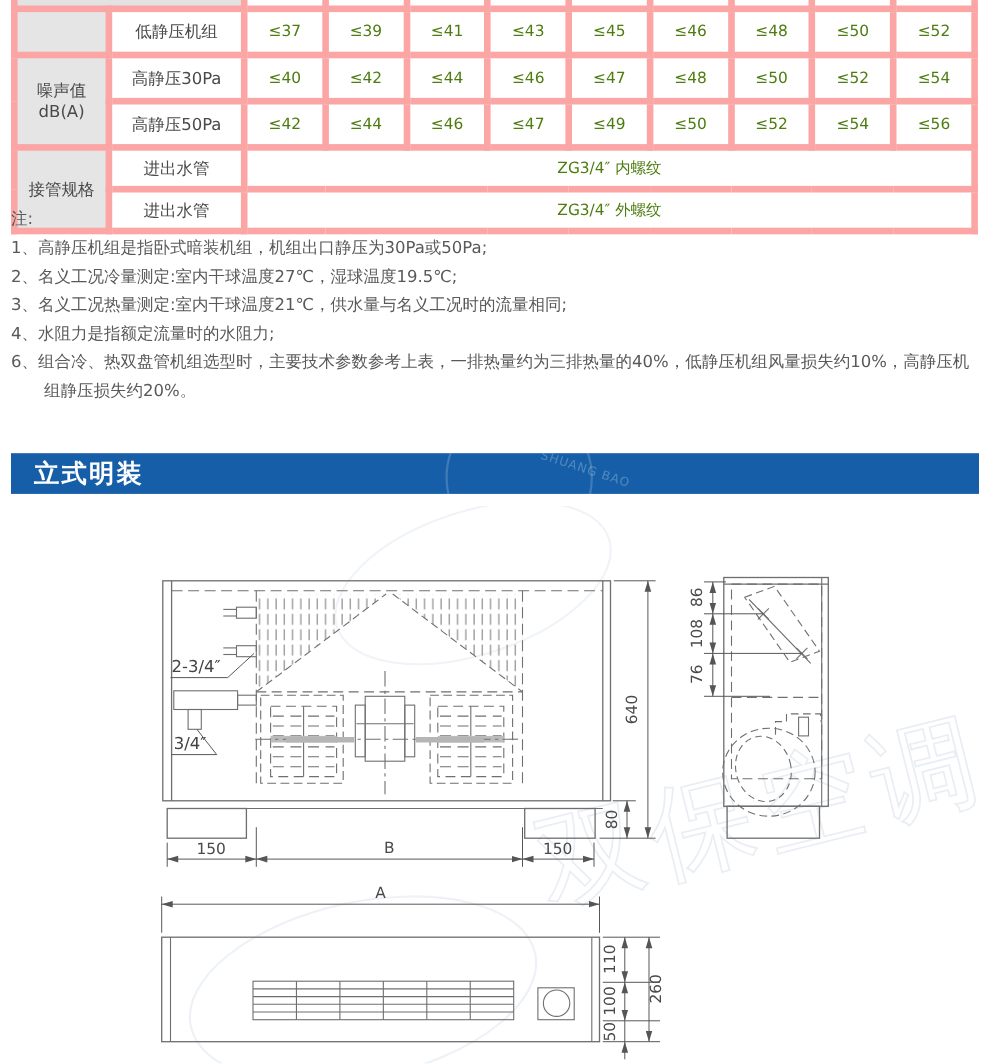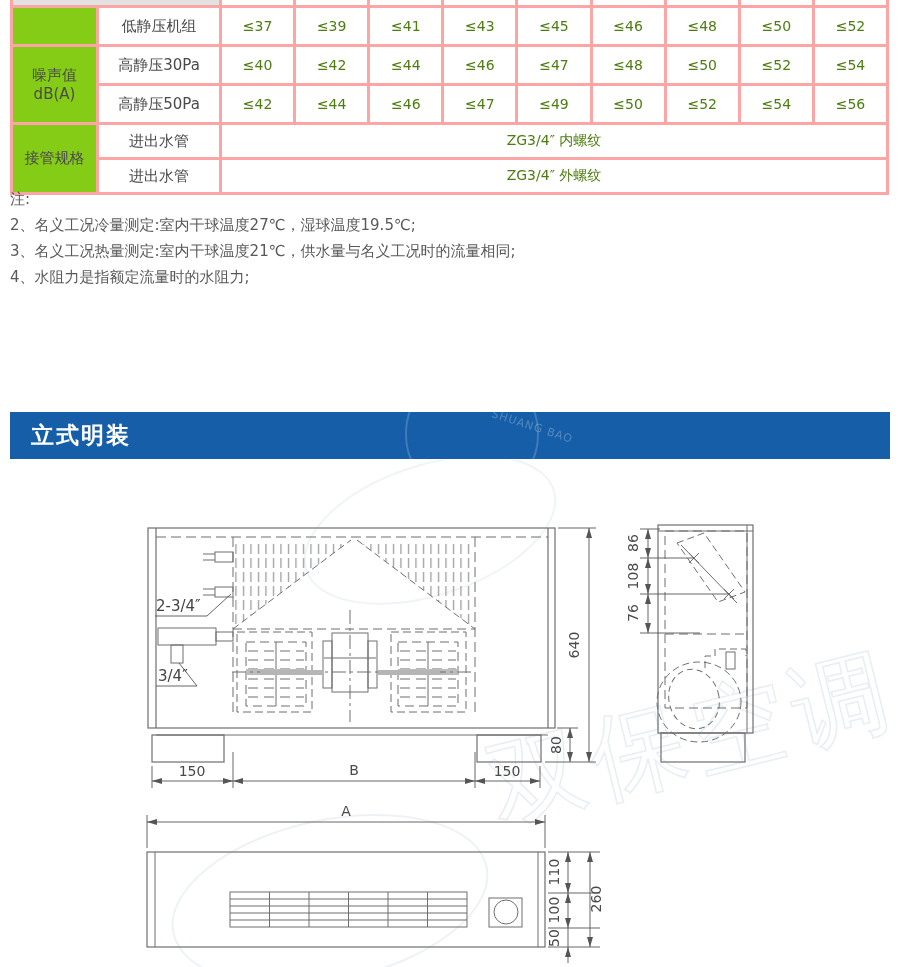--- a/index.html
+++ b/index.html
@@ -1,37 +1,37 @@
 <!DOCTYPE html>
 <html><head>
 <meta charset="utf-8">
 <style>
   html,body{margin:0;padding:0;background:#ffffff;}
   body{width:900px;font-family:"DejaVu Sans","Liberation Sans",sans-serif;}
   .page{position:relative;width:900px;height:967px;background:#fff;overflow:hidden;}
 
   
   table.spec{position:absolute;left:10px;top:0;width:879px;border-collapse:collapse;table-layout:fixed;}
-  table.spec td{border:3px solid #fca5a5;text-align:center;vertical-align:middle;padding:0;}
-  table.spec .hd{background:#84cc16;font-size:15px;color:#4a4a4a;}
+  table.spec td{border:6px solid #fca5a5;text-align:center;vertical-align:middle;padding:0;}
+  table.spec .hd{background:#e5e5e5;font-size:15px;color:#4a4a4a;}
   table.spec .hd div{line-height:19px;}
   table.spec .lbl{font-size:15px;color:#4a4a4a;background:#fff;}
   table.spec .val{font-size:14px;color:#4d7c0f;background:#fff;}
   tr.r-partial td{height:5px;border-top:none;}
   tr.r-partial .hd{background:#e2e2e2;}
   tr.r-main td{height:36px;}
   tr.r-pipe td{height:32px;}
   col.c1{width:86px;} col.c2{width:123px;}
 
   
   .notes{position:absolute;left:10px;top:186px;width:882px;color:#595959;font-size:15px;line-height:26px;}
   .notes .note-line{padding-left:2em;text-indent:-2em;}
 
   
-  .banner{position:absolute;left:10px;top:412px;width:880px;height:47px;background:#165fa8;
+  .banner{position:absolute;left:10px;top:412px;width:880px;height:37px;background:#165fa8;
           color:#ffffff;display:flex;align-items:center;box-sizing:border-box;padding-left:21px;
           font-size:23px;font-weight:bold;letter-spacing:2px;overflow:hidden;}
   .banner .wm-circle{position:absolute;left:395px;top:-45px;width:130px;height:130px;border:2px solid rgba(255,255,255,.18);
           border-radius:50%;}
   .banner .wm-en{position:absolute;left:480px;top:8px;font-size:11px;font-weight:normal;letter-spacing:1px;
           color:rgba(255,255,255,.25);transform:rotate(18deg);}
 
   
   svg.drawing{position:absolute;left:0;top:460px;}
   .dimtxt{font-size:14px;fill:#4a4a4a;font-family:"DejaVu Sans","Liberation Sans",sans-serif;}
@@ -109,23 +109,25 @@
       </tr>
       <tr class="r-pipe">
         <td class="lbl">进出水管</td>
         <td class="val" colspan="9">ZG3/4″ 外螺纹</td>
       </tr>
     </tbody>
   </table>
 
   <div class="notes">
     <div class="note-title">注:</div>
+    <div class="note-line">1、高静压机组是指卧式暗装机组，机组出口静压为30Pa或50Pa;</div>
     <div class="note-line">2、名义工况冷量测定:室内干球温度27℃，湿球温度19.5℃;</div>
     <div class="note-line">3、名义工况热量测定:室内干球温度21℃，供水量与名义工况时的流量相同;</div>
     <div class="note-line">4、水阻力是指额定流量时的水阻力;</div>
+    <div class="note-line">6、组合冷、热双盘管机组选型时，主要技术参数参考上表，一排热量约为三排热量的40%，低静压机组风量损失约10%，高静压机组静压损失约20%。</div>
   </div>
 
   <div class="banner" style="background: rgb(22, 95, 168);">
     <span>立式明装</span>
     <span class="wm-circle"></span>
     <span class="wm-en">SHUANG BAO</span>
   </div>
 
   <svg class="drawing" width="900" height="507" viewBox="0 460 900 507" xmlns="http://www.w3.org/2000/svg">
     <defs>

